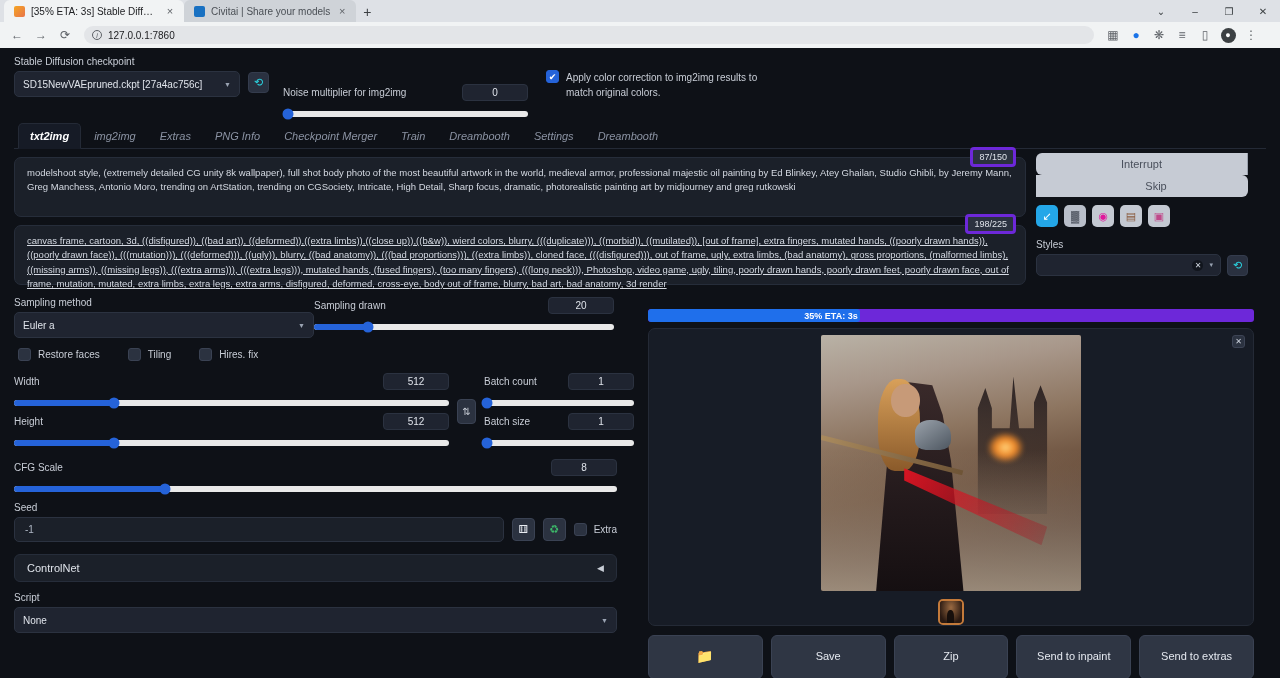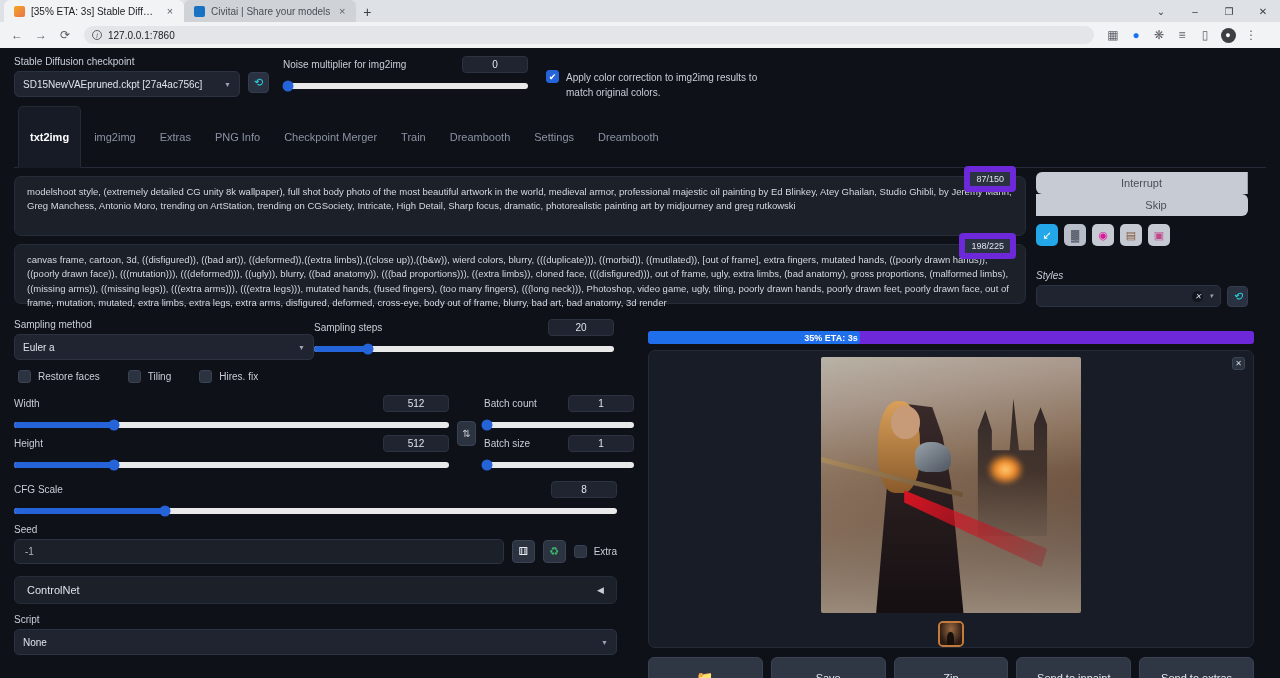--- a/index.html
+++ b/index.html
@@ -143,21 +143,21 @@
   .caret { font-size: 7px; color: #9aa3b2; }
   .icon-btn-teal {
     width: 21px; height: 21px;
     background: #2a3140;
     border: 1px solid #343c4d;
     border-radius: 4px;
     display: flex; align-items: center; justify-content: center;
     color: #2ad4e0; font-size: 11px;
     margin-top: 16px;
   }
-  .noise-block { width: 245px; margin-left: 6px; }
+  .noise-block { width: 245px; margin-left: 6px; margin-top: 28px; }
   .noise-head { display:flex; align-items:center; justify-content: space-between; }
   .numbox {
     width: 66px; height: 17px;
     background: #1f2430;
     border: 1px solid #2b3240;
     border-radius: 4px;
     font-size: 10px; color: #dfe3ea;
     display: flex; align-items: center; justify-content: center;
   }
   .slider {
@@ -196,24 +196,25 @@
   
   .app-tabs {
     display: flex;
     align-items: flex-end;
     gap: 2px;
     border-bottom: 1px solid #242a36;
     margin-bottom: 8px;
     padding-left: 4px;
   }
   .app-tab {
-    padding: 24px 11px;
+    padding: 6px 11px;
     font-size: 11px;
     color: #8b93a3;
     border-radius: 5px 5px 0 0;
+    font-style: italic;
   }
   .app-tab.active {
     color: #ffffff;
     font-weight: bold;
     background: #161b26;
     border: 1px solid #242a36;
     border-bottom: 1px solid #161b26;
     margin-bottom: -1px;
   }
 
@@ -224,27 +225,27 @@
     border: 1px solid #262d3a;
     border-radius: 7px;
     padding: 8px 12px;
     font-size: 9.5px;
     color: #d4d9e2;
     line-height: 1.5;
     width: 1012px;
     position: relative;
   }
   .prompt-pos { height: 60px; margin-bottom: 8px; }
-  .prompt-neg { height: 60px; }
+  .prompt-neg { height: 60px; text-decoration: underline; }
   .token-chip {
     position: absolute;
     right: 10px;
     top: -11px;
     background: #2b3240;
-    border: 6px solid #6d28d9;
+    border: 3px solid #6d28d9;
     border-radius: 4px;
     font-size: 9px;
     color: #dfe3ea;
     padding: 2px 6px;
     z-index: 5;
   }
 
   .main-split { display: flex; gap: 0; }
   .left-col { width: 628px; padding-top: 12px; }
   .right-col { width: 622px; padding-left: 6px; }
@@ -335,21 +336,21 @@
     border-radius: 5px;
     display: flex; align-items: center; justify-content: center;
     font-size: 11px;
   }
   .ti1 { background: #24a7e8; color: #fff; }
   .ti2 { background: #b8bec9; color: #4a505c; }
   .ti3 { background: #c4c9d2; color: #e0179b; }
   .ti4 { background: #c4c9d2; color: #8a5a3c; }
   .ti5 { background: #c4c9d2; color: #c0488a; }
 
-  .styles-block { margin-left: 396px; margin-top: 24px; width: 212px; font-style: italic; }
+  .styles-block { margin-left: 396px; margin-top: 12px; width: 212px; }
   .styles-row { display: flex; gap: 6px; align-items: center; }
   .styles-box {
     flex: 1 1 auto;
     height: 22px;
     background: #1f2430;
     border: 1px solid #2b3240;
     border-radius: 5px;
     display: flex; align-items: center; justify-content: flex-end;
     padding: 0 7px; gap: 6px;
   }
@@ -618,21 +619,21 @@
       <div class="sampling-row">
         <div class="samp-method">
           <span class="lbl">Sampling method</span>
           <div class="select-box">
             <span>Euler a</span>
             <span class="caret">▼</span>
           </div>
         </div>
         <div class="samp-steps">
           <div class="samp-head">
-            <span class="field-label">Sampling steps</span>
+            <span class="field-label">Sampling drawn</span>
             <div class="numbox">20</div>
           </div>
           <div class="slider">
             <div class="fill" style="width:18%"></div>
             <div class="knob" style="left:18%"></div>
           </div>
         </div>
       </div>
 
       <div class="checkrow">

